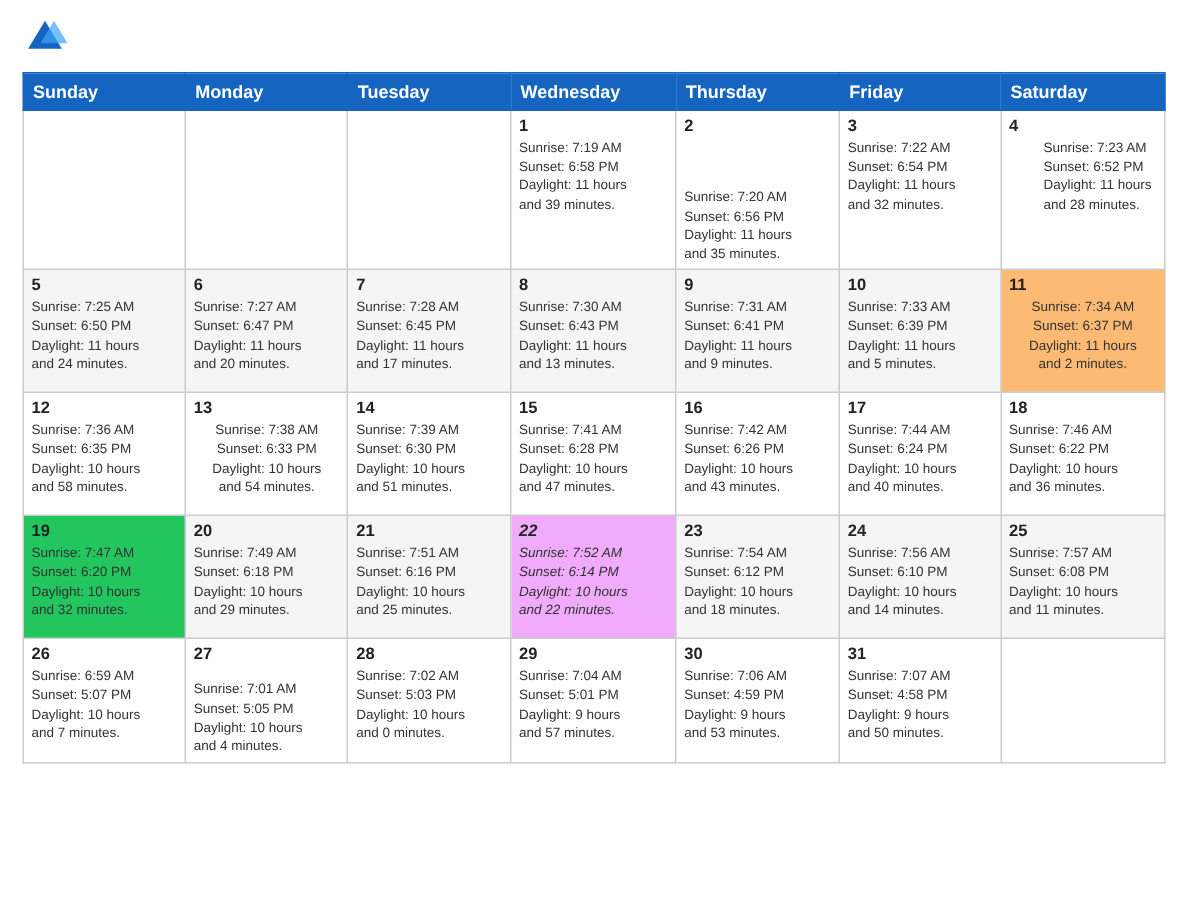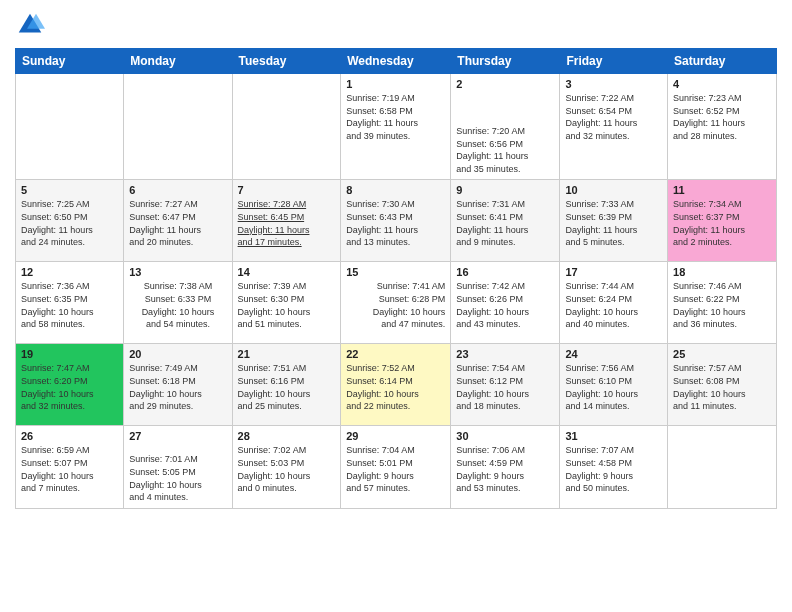--- a/index.html
+++ b/index.html
@@ -156,21 +156,21 @@
           </td>
           <td>
             <div class="day-number">3</div>
             <div class="day-info" style="white-space: pre-line;">Sunrise: 7:22 AM
 Sunset: 6:54 PM
 Daylight: 11 hours
 and 32 minutes.</div>
           </td>
           <td>
             <div class="day-number">4</div>
-            <div class="day-info" style="white-space: pre-line;">Sunrise: 7:23 AM
+            <div class="day-info" style="white-space: pre-line; margin-left: 23px;">Sunrise: 7:23 AM
 Sunset: 6:52 PM
 Daylight: 11 hours
 and 28 minutes.</div>
           </td>
         </tr>
         <tr>
           <td style="background: rgb(245, 245, 245);">
             <div class="day-number">5</div>
             <div class="day-info" style="white-space: pre-line;">Sunrise: 7:25 AM
 Sunset: 6:50 PM
@@ -179,21 +179,21 @@
           </td>
           <td style="background: rgb(245, 245, 245);">
             <div class="day-number">6</div>
             <div class="day-info" style="white-space: pre-line;">Sunrise: 7:27 AM
 Sunset: 6:47 PM
 Daylight: 11 hours
 and 20 minutes.</div>
           </td>
           <td style="background: rgb(245, 245, 245);">
             <div class="day-number">7</div>
-            <div class="day-info" style="white-space: pre-line; text-decoration: underline;">Sunrise: 7:28 AM
+            <div class="day-info" style="white-space: pre-line;">Sunrise: 7:28 AM
 Sunset: 6:45 PM
 Daylight: 11 hours
 and 17 minutes.</div>
           </td>
           <td style="background: rgb(245, 245, 245);">
             <div class="day-number">8</div>
             <div class="day-info" style="white-space: pre-line;">Sunrise: 7:30 AM
 Sunset: 6:43 PM
 Daylight: 11 hours
 and 13 minutes.</div>
@@ -205,23 +205,23 @@
 Daylight: 11 hours
 and 9 minutes.</div>
           </td>
           <td style="background: rgb(245, 245, 245); margin-top: 20px;">
             <div class="day-number">10</div>
             <div class="day-info" style="white-space: pre-line;">Sunrise: 7:33 AM
 Sunset: 6:39 PM
 Daylight: 11 hours
 and 5 minutes.</div>
           </td>
-          <td style="background: #f9a8d4;">
+          <td style="background: #fdba74;">
             <div class="day-number">11</div>
-            <div class="day-info" style="white-space: pre-line;">Sunrise: 7:34 AM
+            <div class="day-info" style="white-space: pre-line; text-align: center;">Sunrise: 7:34 AM
 Sunset: 6:37 PM
 Daylight: 11 hours
 and 2 minutes.</div>
           </td>
         </tr>
         <tr>
           <td>
             <div class="day-number">12</div>
             <div class="day-info" style="white-space: pre-line;">Sunrise: 7:36 AM
 Sunset: 6:35 PM
@@ -237,21 +237,21 @@
           </td>
           <td>
             <div class="day-number">14</div>
             <div class="day-info" style="white-space: pre-line;">Sunrise: 7:39 AM
 Sunset: 6:30 PM
 Daylight: 10 hours
 and 51 minutes.</div>
           </td>
           <td>
             <div class="day-number">15</div>
-            <div class="day-info" style="white-space: pre-line; text-align: right;">Sunrise: 7:41 AM
+            <div class="day-info" style="white-space: pre-line;">Sunrise: 7:41 AM
 Sunset: 6:28 PM
 Daylight: 10 hours
 and 47 minutes.</div>
           </td>
           <td>
             <div class="day-number">16</div>
             <div class="day-info" style="white-space: pre-line;">Sunrise: 7:42 AM
 Sunset: 6:26 PM
 Daylight: 10 hours
 and 43 minutes.</div>
@@ -286,21 +286,21 @@
 Daylight: 10 hours
 and 29 minutes.</div>
           </td>
           <td style="background: rgb(245, 245, 245);">
             <div class="day-number">21</div>
             <div class="day-info" style="white-space: pre-line;">Sunrise: 7:51 AM
 Sunset: 6:16 PM
 Daylight: 10 hours
 and 25 minutes.</div>
           </td>
-          <td style="background: #fef9c3;">
+          <td style="background: #f0abfc; font-style: italic;">
             <div class="day-number">22</div>
             <div class="day-info" style="white-space: pre-line;">Sunrise: 7:52 AM
 Sunset: 6:14 PM
 Daylight: 10 hours
 and 22 minutes.</div>
           </td>
           <td style="background: rgb(245, 245, 245);">
             <div class="day-number">23</div>
             <div class="day-info" style="white-space: pre-line;">Sunrise: 7:54 AM
 Sunset: 6:12 PM

